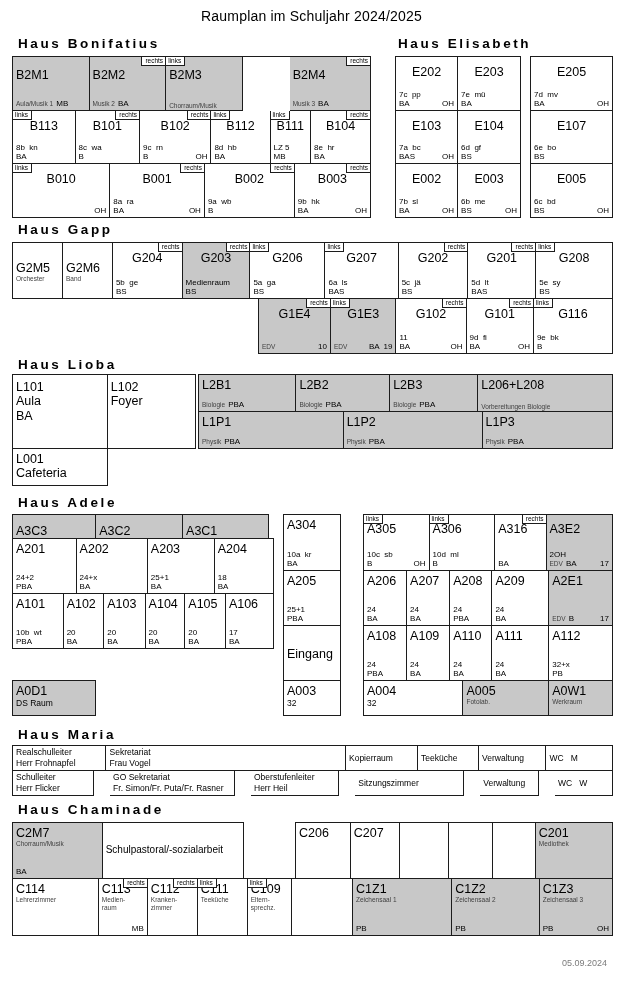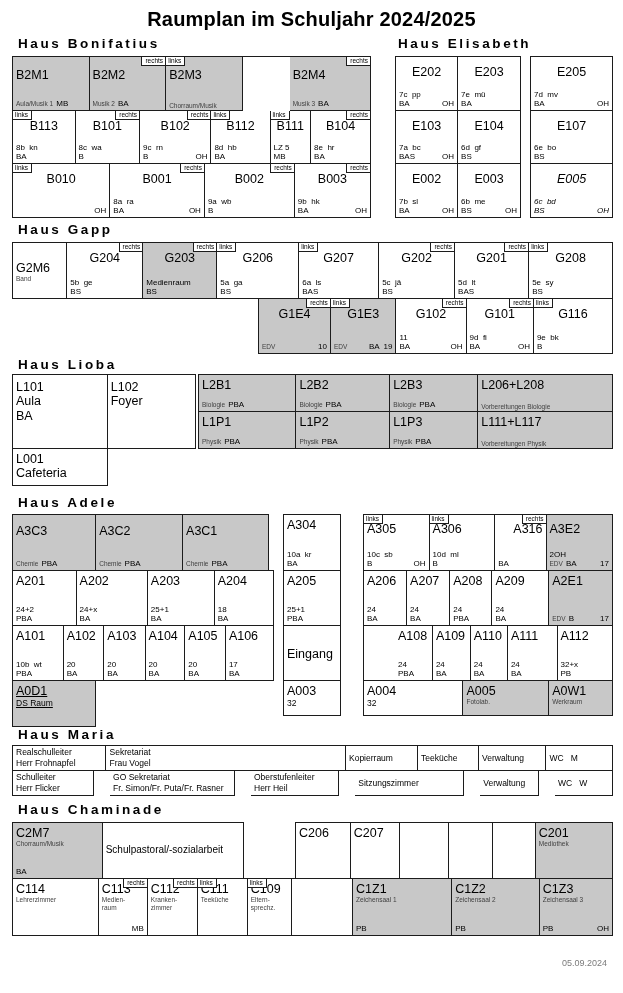--- a/index.html
+++ b/index.html
@@ -1,19 +1,19 @@
 <!DOCTYPE html>
 <html style="--cell-gray: #c8c8c8;"><head>
 <meta charset="utf-8">
 <style>
   html,body{margin:0;padding:0;background:#fff;}
   #page{position:relative;width:623px;height:993px;background:#ffffff;
         font-family:"Liberation Sans",sans-serif;color:#000;overflow:hidden;}
   .page-title{position:absolute;top:8px;left:0;width:100%;text-align:center;
-              font-size:20px;font-weight:bold;letter-spacing:.2px;}
+              font-size:14px;font-weight:normal;letter-spacing:.2px;}
   .house-header{position:absolute;font-size:13.5px;font-weight:bold;
                 letter-spacing:2.6px;white-space:nowrap;}
   .block{position:absolute;border-top:1px solid #1c1c1c;border-left:1px solid #1c1c1c;box-sizing:content-box;}
   .brow{display:flex;}
   .cell{position:relative;border-right:1px solid #1c1c1c;border-bottom:1px solid #1c1c1c;
         box-sizing:border-box;background:#fff;padding:1px 3px;overflow:hidden;}
   .cell.gray{background:var(--cell-gray,#c8c8c8);}
   .cell.center{text-align:center;}
   .cell.vc{display:flex;flex-direction:column;justify-content:center;}
   .rid{font-size:12.5px;line-height:14px;margin-top:2px;white-space:pre;}
@@ -295,36 +295,40 @@
           <div class="bot">
             <div class="b1">6e  bo</div>
             <div class="bline">
               <span class="bl">BS</span>
               <span class="bspace"></span>
             </div>
           </div>
         </div>
       </div>
       <div class="brow" style="height: 54px;">
-        <div class="cell center" style="flex: 82 0 0px; font-style: italic;">
+        <div class="cell center" style="flex: 82 0 0px;">
           <div class="rid">E005</div>
           <div class="bot">
             <div class="b1">6c  bd</div>
             <div class="bline">
               <span class="bl">BS</span>
               <span class="bspace"></span>
               <span class="br">OH</span>
             </div>
           </div>
         </div>
       </div>
     </div>
     <div class="house-header" style="left: 18px; top: 222px;">Haus Gapp</div>
     <div class="block" style="left: 12px; top: 242px; width: 600px;">
       <div class="brow" style="height: 56px;">
+        <div class="cell vc" style="flex: 48 0 0px;">
+          <div class="rid">G2M5</div>
+          <div class="rdesc">Orchester</div>
+        </div>
         <div class="cell vc" style="flex: 48 0 0px;">
           <div class="rid">G2M6</div>
           <div class="rdesc">Band</div>
         </div>
         <div class="cell center" style="flex: 70 0 0px;">
           <span class="tag tr">rechts</span>
           <div class="rid">G204</div>
           <div class="bot">
             <div class="b1">5b  ge</div>
             <div class="bline">
@@ -550,29 +554,20 @@
         <div class="cell gray" style="flex: 87 0 0px;">
           <div class="rid">L1P3</div>
           <div class="bot">
             <div class="bline">
               <span class="bd">Physik</span>
               <span class="bl">PBA</span>
               <span class="bspace"></span>
             </div>
           </div>
         </div>
-        <div class="cell gray" style="flex: 137 0 0px;">
-          <div class="rid">L111+L117</div>
-          <div class="bot">
-            <div class="bline">
-              <span class="bd">Vorbereitungen Physik</span>
-              <span class="bspace"></span>
-            </div>
-          </div>
-        </div>
       </div>
     </div>
     <div class="house-header" style="left: 18px; top: 495px;">Haus Adele</div>
     <div class="block" style="left: 12px; top: 514px; width: 256px;">
       <div class="brow" style="height: 56px;">
         <div class="cell gray" style="flex: 83 0 0px;">
           <div class="rid" style="margin-top: 8px;">A3C3</div>
           <div class="bot">
             <div class="bline">
               <span class="bd">Chemie</span>
@@ -660,21 +655,21 @@
           <div class="bot">
             <div class="b1">10d  ml</div>
             <div class="bline">
               <span class="bl">B</span>
               <span class="bspace"></span>
             </div>
           </div>
         </div>
         <div class="cell" style="flex: 50 0 0px;">
           <span class="tag tr">rechts</span>
-          <div class="rid" style="margin-top: 6px; text-align: right;">A316</div>
+          <div class="rid" style="margin-top: 6px;">A316</div>
           <div class="bot">
             <div class="bline">
               <span class="bl">BA</span>
               <span class="bspace"></span>
             </div>
           </div>
         </div>
         <div class="cell gray" style="flex: 67 0 0px;">
           <div class="rid" style="margin-top: 6px;">A3E2</div>
           <div class="bot">
@@ -682,21 +677,21 @@
             <div class="bline">
               <span class="bd">EDV</span>
               <span class="bl">BA</span>
               <span class="bspace"></span>
               <span class="br">17</span>
             </div>
           </div>
         </div>
       </div>
     </div>
-    <div class="block" style="left: 12px; top: 570px; width: 261px;">
+    <div class="block" style="left: 12px; top: 538px; width: 261px;">
       <div class="brow" style="height: 55px;">
         <div class="cell" style="flex: 52 0 0px;">
           <div class="rid">A201</div>
           <div class="bot">
             <div class="b1">24+2</div>
             <div class="bline">
               <span class="bl">PBA</span>
               <span class="bspace"></span>
             </div>
           </div>
@@ -843,21 +838,21 @@
             <div class="bline">
               <span class="bd">EDV</span>
               <span class="bl">B</span>
               <span class="bspace"></span>
               <span class="br">17</span>
             </div>
           </div>
         </div>
       </div>
       <div class="brow" style="height: 55px;">
-        <div class="cell" style="flex: 42 0 0px; margin-left: 31px;">
+        <div class="cell" style="flex: 42 0 0px;">
           <div class="rid">A108</div>
           <div class="bot">
             <div class="b1">24</div>
             <div class="bline">
               <span class="bl">PBA</span>
               <span class="bspace"></span>
             </div>
           </div>
         </div>
         <div class="cell" style="flex: 42 0 0px;">
@@ -896,21 +891,21 @@
             <div class="b1">32+x</div>
             <div class="bline">
               <span class="bl">PB</span>
               <span class="bspace"></span>
             </div>
           </div>
         </div>
       </div>
     </div>
     <div class="block" style="left: 12px; top: 680px; width: 83px;">
-      <div class="brow" style="height: 46px; text-decoration: underline;">
+      <div class="brow" style="height: 35px;">
         <div class="cell gray" style="flex: 83 0 0px;">
           <div class="rid">A0D1</div>
           <div class="rsmall">DS Raum</div>
         </div>
       </div>
     </div>
     <div class="block" style="left: 363px; top: 680px; width: 249px;">
       <div class="brow" style="height: 35px;">
         <div class="cell" style="flex: 101 0 0px;">
           <div class="rid">A004</div>

